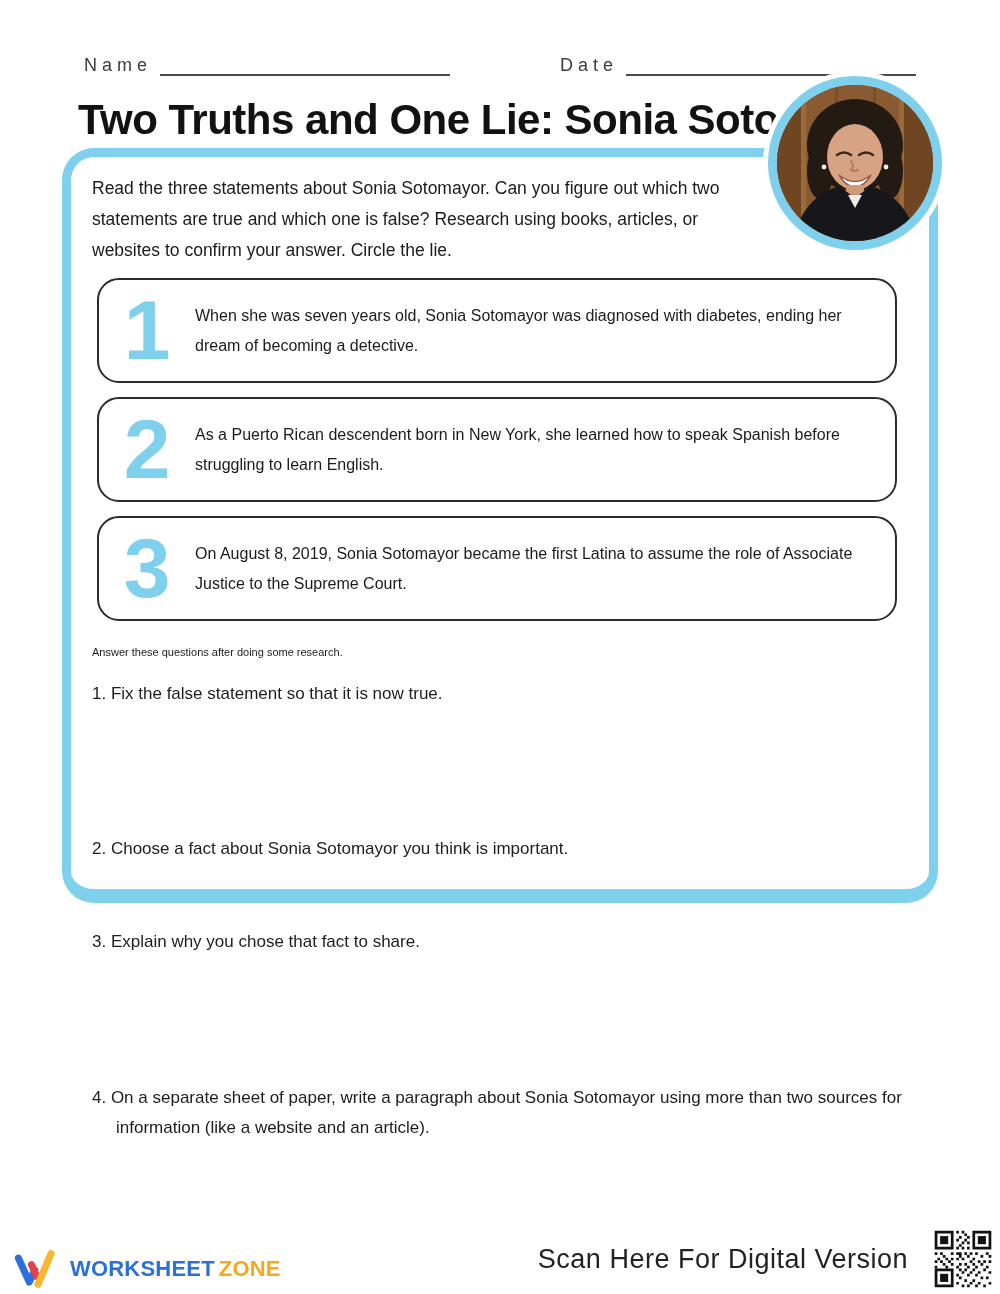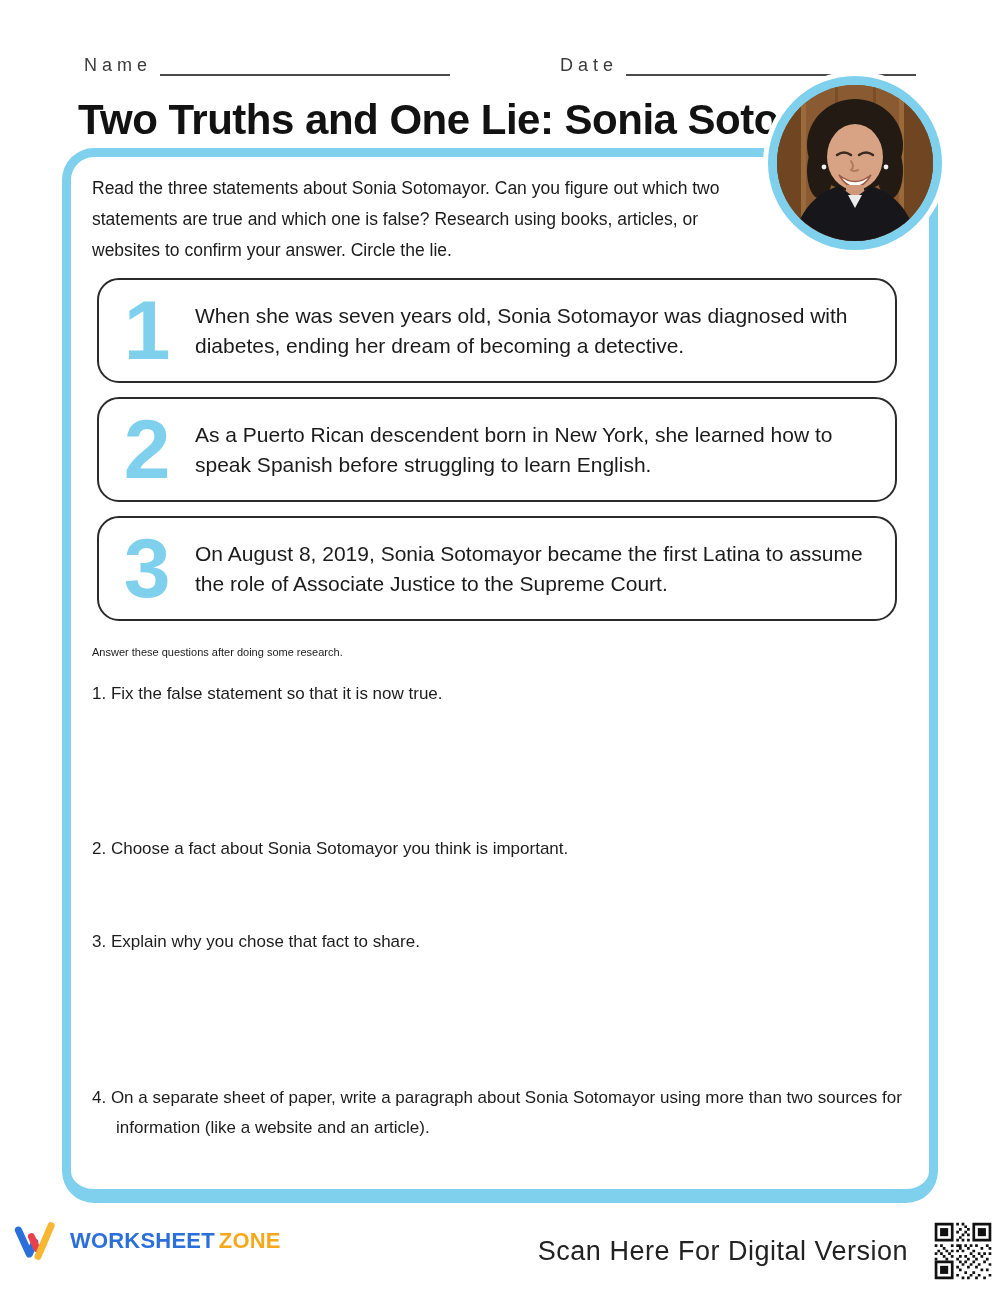--- a/index.html
+++ b/index.html
@@ -34,21 +34,21 @@
     width:174px; height:174px; border-radius:50%;
     border:9px solid #7FD0EC;
     box-shadow:0 0 0 5px #ffffff;
     overflow:hidden; background:#8a5a33; z-index:3;
   }
   .photo svg { display:block; width:100%; height:100%; }
 
   
   .main-box {
     position:absolute; left:62px; top:148px;
-    width:876px; height:1055px;
+    width:876px; height:755px;
     border:9px solid #7FD0EC; border-bottom-width:14px;
     border-radius:32px;
     background:#ffffff;
     padding:8px 18px 0 12px;
   }
 
   .intro {
     margin:8px 0 12px 9px;
     width:676px;
     font-size:17.5px; line-height:31px; color:#1b1b1b;
@@ -61,34 +61,34 @@
     margin:0 14px 14px 14px;
     padding:10px 26px 10px 16px;
     min-height:105px;
     background:#ffffff;
   }
   .num {
     flex:0 0 64px; width:64px; text-align:center;
     font-size:84px; font-weight:bold; line-height:0.85;
     color:#7FD0EC;
   }
-  .stext { font-size:21px; line-height:30px; color:#1b1b1b; }
+  .stext { font-size:16px; line-height:30px; color:#1b1b1b; }
 
   
   .q-intro { margin:16px 0 0 9px; font-size:11px; line-height:30px; }
   .question { margin:12px 0 0 9px; font-size:17px; line-height:30px; max-width:856px; }
   .question.sp1 { margin-bottom:125px; }
   .question.sp2 { margin-bottom:63px; }
   .question.sp3 { margin-bottom:126px; }
   .question.hang { padding-left:24px; text-indent:-24px; }
 
   
   .footer {
     position:absolute; left:14px; right:6px; bottom:4px; height:70px;
-    display:flex; justify-content:space-between; align-items:flex-start;
+    display:flex; justify-content:space-between; align-items:flex-end;
   }
   .brand { display:flex; align-items:center; gap:8px; }
   .brand svg { display:block; }
   .brand-text { font-size:22px; font-weight:bold; letter-spacing:0.2px; }
   .brand-worksheet { color:#2B6FDB; }
   .brand-zone { color:#F6A81C; margin-left:4px; }
   .scan-group { display:flex; align-items:center; gap:24px; }
   .scan-text { font-size:27px; color:#222222; letter-spacing:0.5px; }
   .qr { width:62px; height:62px; background:#ffffff; }
   .qr svg { display:block; width:100%; height:100%; }

